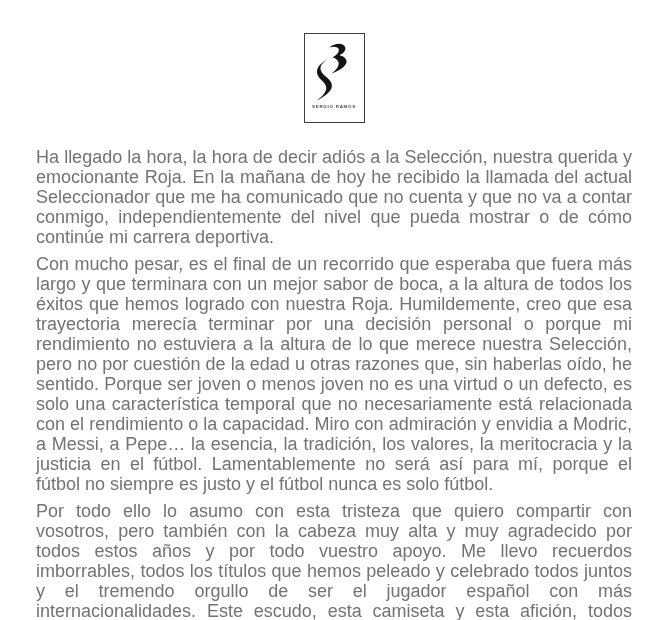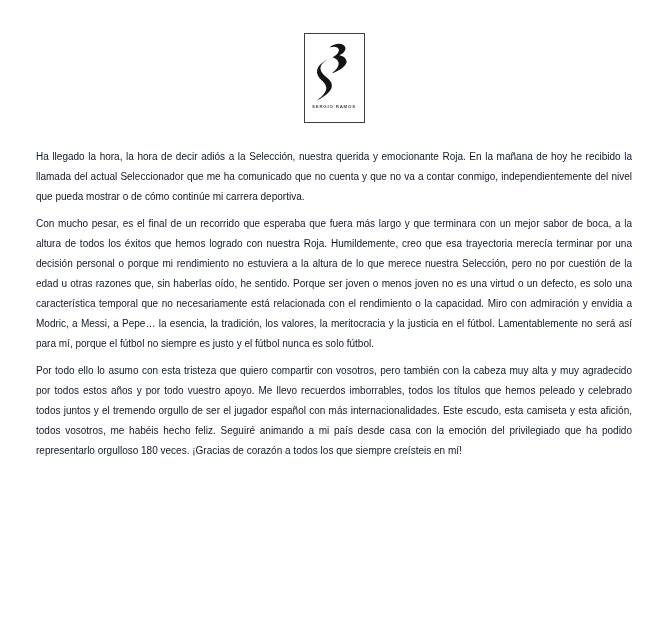--- a/index.html
+++ b/index.html
@@ -46,24 +46,24 @@
     transform: scale(0.55);
     transform-origin: center top;
     font-weight: bold;
   }
   .letter {
     margin-top: 24px;
     padding: 0 36px;
   }
   .letter p {
     margin: 0 0 7px 0;
-    font-size: 10px;
+    font-size: 18px;
     line-height: 20px;
     text-align: justify;
-    color: #0f172a;
+    color: #737373;
   }
   .letter p:last-child {
     margin-bottom: 0;
   }
 </style>
 </head>
 <body>
 
 <div class="page">
 

